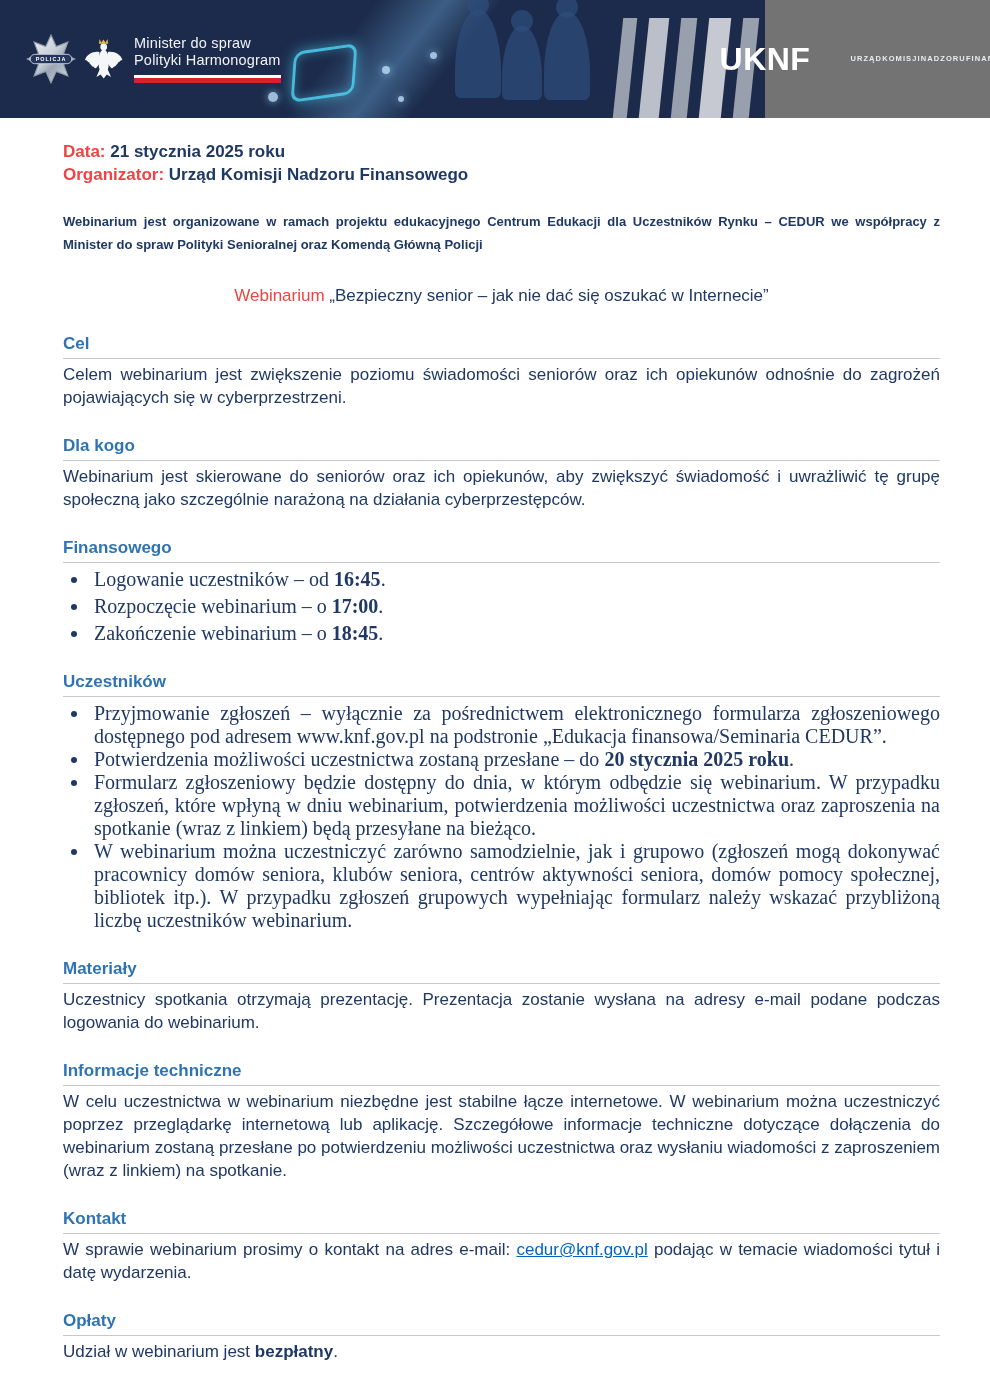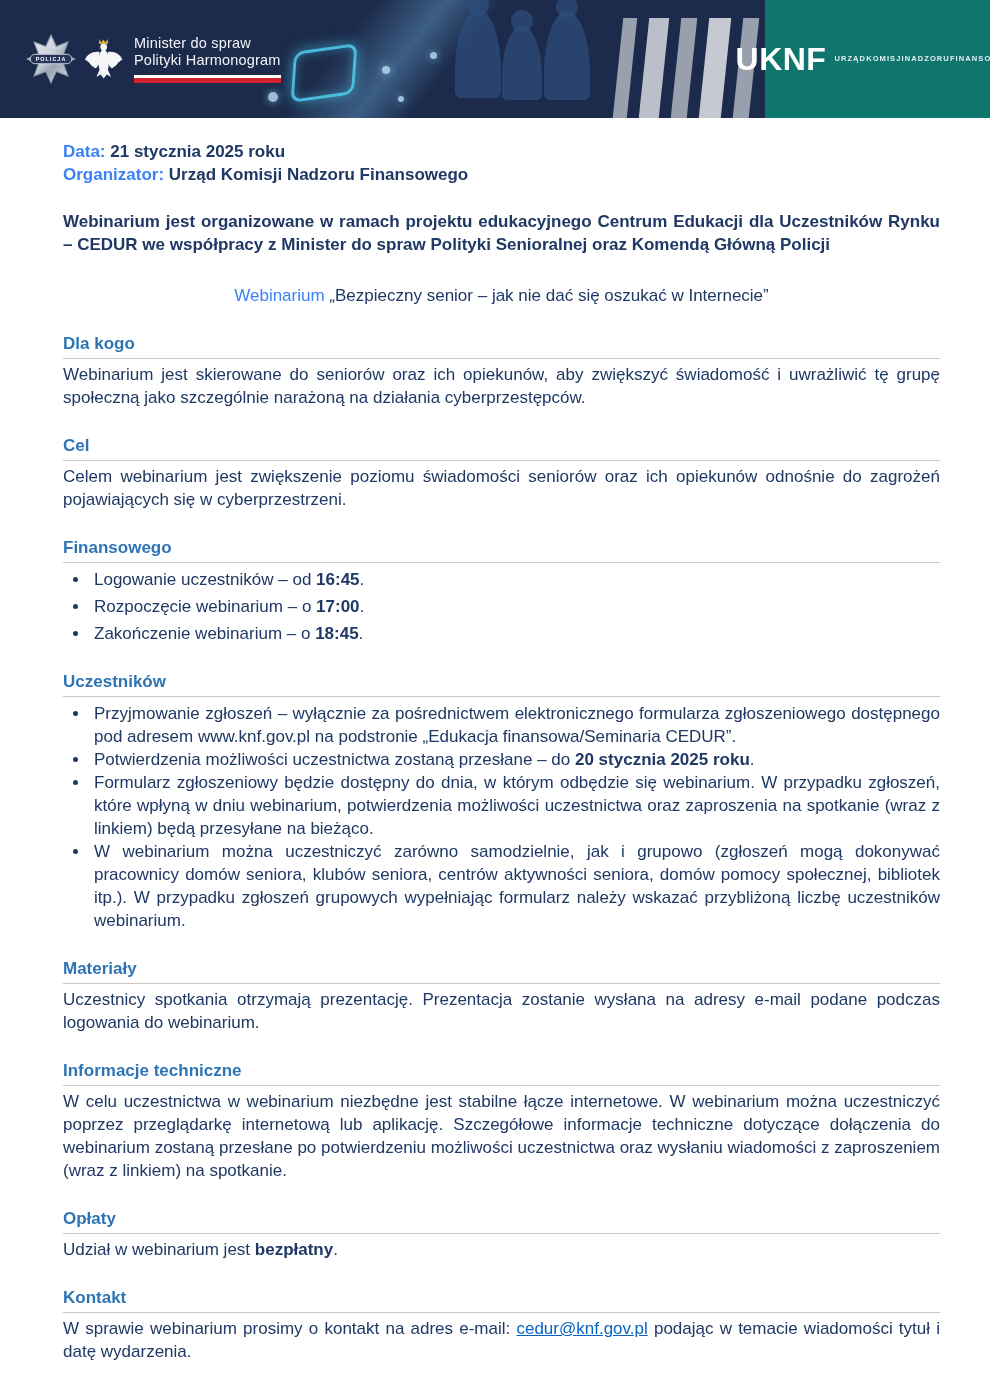--- a/index.html
+++ b/index.html
@@ -58,41 +58,41 @@
   .banner-left{
     position:absolute;left:26px;top:0;height:118px;
     display:flex;align-items:center;gap:8px;z-index:3;
   }
   .minister{display:flex;align-items:center;gap:10px;}
   .minister-text{display:flex;flex-direction:column;}
   .minister-line{color:#F2F4F8;font-size:14.5px;line-height:17px;letter-spacing:.2px;}
   .flag-bar{margin-top:6px;height:8px;width:100%;}
   .banner-right{
     position:absolute;right:0;top:0;width:225px;height:118px;
-    background:#0f766e;z-index:4;
-    display:flex;align-items:center;justify-content:center;gap:4px;
+    background:#737373;z-index:4;
+    display:flex;align-items:center;justify-content:center;gap:20px;
   }
   .uknf-acronym{color:#fff;font-size:32px;font-weight:bold;letter-spacing:.5px;}
   .uknf-divider{width:2px;height:40px;background:rgba(255,255,255,.8);}
   .uknf-full{display:flex;flex-direction:row;}
   .uknf-full span{color:#E8ECF4;font-size:7.5px;font-weight:bold;letter-spacing:1.1px;line-height:10.5px;}
   
   .content{padding:22px 50px 0 63px;}
   .meta{margin:0;font-size:17px;font-weight:bold;line-height:23px;}
-  .label{color:#3b82f6;}
-  .intro{margin:24px 0 0;font-size:17px;font-weight:bold;line-height:23px;text-align:justify;}
+  .label{color:#ef4444;}
+  .intro{margin:24px 0 0;font-size:13px;font-weight:bold;line-height:23px;text-align:justify;}
   .title-line{margin:28px 0 0;font-size:17px;font-weight:normal;line-height:23px;text-align:center;}
   .doc-section{margin-top:26px;}
   .sec-heading{
     margin:0;font-size:17px;font-weight:bold;color:#2E74B5;
     line-height:21px;padding-bottom:4px;border-bottom:1px solid #C8C8C8;
   }
   .sec-body{margin:4px 0 0;font-size:17px;line-height:23px;text-align:justify;}
   ul.bullets{margin:5px 0 0;padding-left:27px;list-style:disc;}
-  ul.bullets li{font-size:17px;line-height:23px;padding-left:4px;}
+  ul.bullets li{font-size:20px;line-height:23px;padding-left:4px;font-family:Liberation Serif, serif;}
   ul.sched li{margin-bottom:4px;}
   ul.just li{text-align:justify;}
   a.mail-link{color:#0563C1;text-decoration:underline;}
   b{font-weight:bold;}
 </style>
 </head>
 <body>
 
 <div class="page">
 
@@ -163,27 +163,27 @@
   <main class="content">
 
     <p class="meta"><span class="label">Data:</span> <span>21 stycznia 2025 roku</span></p>
     <p class="meta"><span class="label">Organizator:</span> <span>Urząd Komisji Nadzoru Finansowego</span></p>
 
     <p class="intro">Webinarium jest organizowane w ramach projektu edukacyjnego Centrum Edukacji dla Uczestników Rynku – CEDUR we współpracy z Minister do spraw Polityki Senioralnej oraz Komendą Główną Policji</p>
 
     <p class="title-line"><span class="label">Webinarium</span> <span>„Bezpieczny senior – jak nie dać się oszukać w Internecie”</span></p>
 
     <section class="doc-section">
+      <h2 class="sec-heading">Cel</h2>
+      <p class="sec-body">Celem webinarium jest zwiększenie poziomu świadomości seniorów oraz ich opiekunów odnośnie do zagrożeń pojawiających się w cyberprzestrzeni.</p>
+    </section>
+
+    <section class="doc-section">
       <h2 class="sec-heading">Dla kogo</h2>
       <p class="sec-body">Webinarium jest skierowane do seniorów oraz ich opiekunów, aby zwiększyć świadomość i uwrażliwić tę grupę społeczną jako szczególnie narażoną na działania cyberprzestępców.</p>
-    </section>
-
-    <section class="doc-section">
-      <h2 class="sec-heading">Cel</h2>
-      <p class="sec-body">Celem webinarium jest zwiększenie poziomu świadomości seniorów oraz ich opiekunów odnośnie do zagrożeń pojawiających się w cyberprzestrzeni.</p>
     </section>
 
     <section class="doc-section">
       <h2 class="sec-heading">Finansowego</h2>
       <ul class="bullets sched">
         <li><span>Logowanie uczestników – od </span><b>16:45</b><span>.</span></li>
         <li><span>Rozpoczęcie webinarium – o </span><b>17:00</b><span>.</span></li>
         <li><span>Zakończenie webinarium – o </span><b>18:45</b><span>.</span></li>
       </ul>
     </section>
@@ -202,23 +202,23 @@
       <h2 class="sec-heading">Materiały</h2>
       <p class="sec-body">Uczestnicy spotkania otrzymają prezentację. Prezentacja zostanie wysłana na adresy e-mail podane podczas logowania do webinarium.</p>
     </section>
 
     <section class="doc-section">
       <h2 class="sec-heading">Informacje techniczne</h2>
       <p class="sec-body">W celu uczestnictwa w webinarium niezbędne jest stabilne łącze internetowe. W webinarium można uczestniczyć poprzez przeglądarkę internetową lub aplikację. Szczegółowe informacje techniczne dotyczące dołączenia do webinarium zostaną przesłane po potwierdzeniu możliwości uczestnictwa oraz wysłaniu wiadomości z zaproszeniem (wraz z linkiem) na spotkanie.</p>
     </section>
 
     <section class="doc-section">
+      <h2 class="sec-heading">Kontakt</h2>
+      <p class="sec-body"><span>W sprawie webinarium prosimy o kontakt na adres e-mail: </span><a href="#" class="mail-link">cedur@knf.gov.pl</a><span> podając w temacie wiadomości tytuł i datę wydarzenia.</span></p>
+    </section>
+
+    <section class="doc-section">
       <h2 class="sec-heading">Opłaty</h2>
       <p class="sec-body"><span>Udział w webinarium jest </span><b>bezpłatny</b><span>.</span></p>
     </section>
 
-    <section class="doc-section">
-      <h2 class="sec-heading">Kontakt</h2>
-      <p class="sec-body"><span>W sprawie webinarium prosimy o kontakt na adres e-mail: </span><a href="#" class="mail-link">cedur@knf.gov.pl</a><span> podając w temacie wiadomości tytuł i datę wydarzenia.</span></p>
-    </section>
-
   </main>
 </div>
 
 </body></html>

